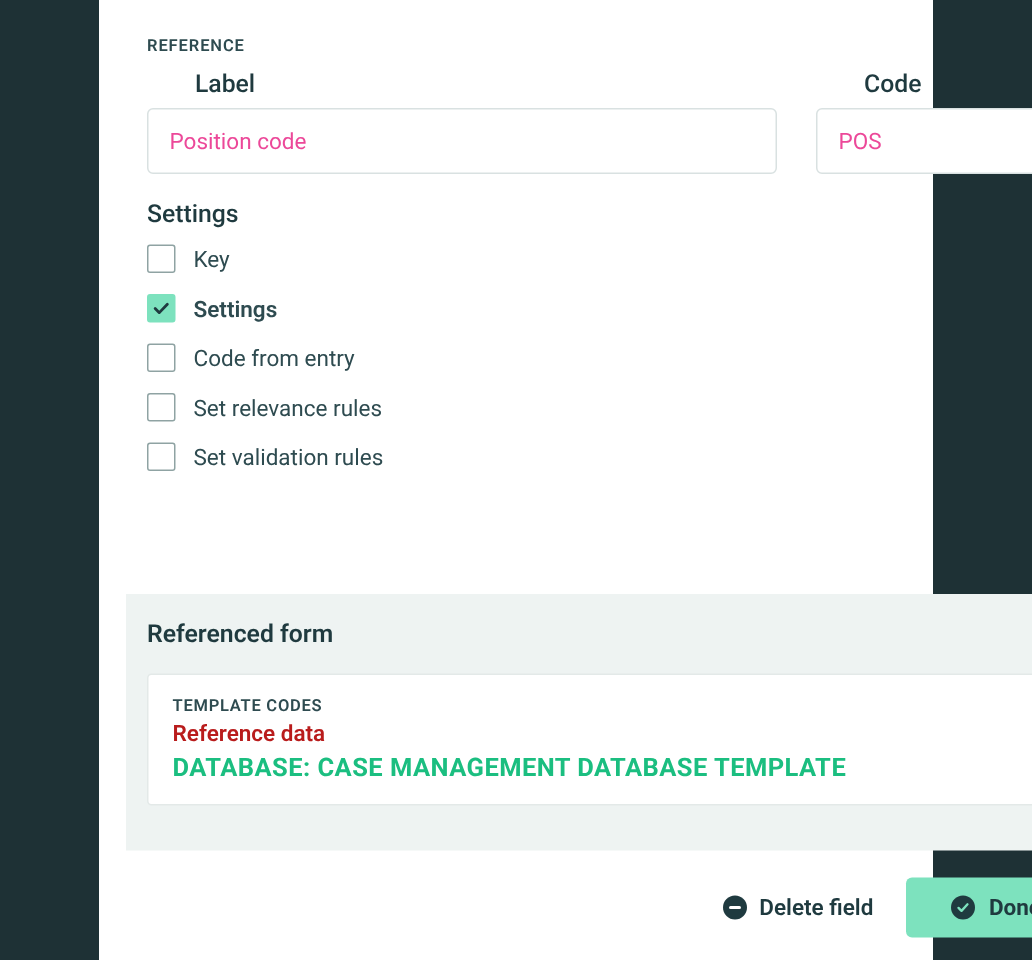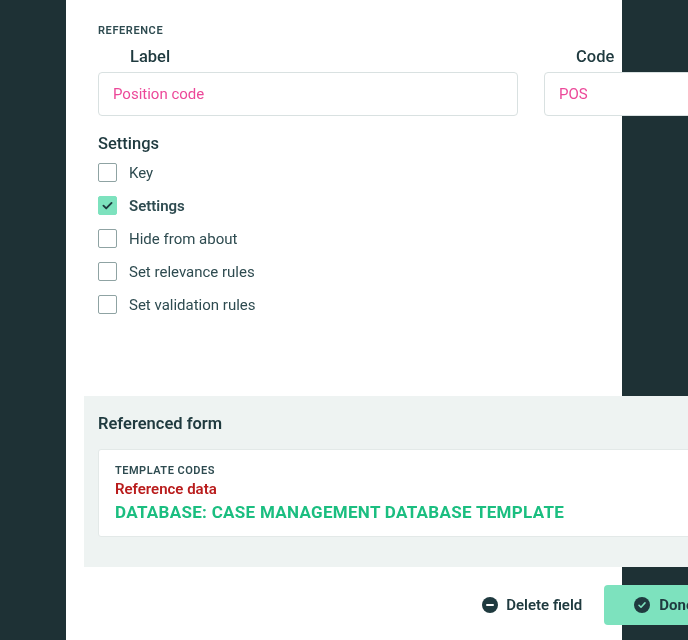--- a/index.html
+++ b/index.html
@@ -230,21 +230,21 @@
                     <path d="M3 8.2 6.4 11.6 13 4.8" stroke="#1f3a3f" stroke-width="2.3" fill="none" stroke-linecap="round" stroke-linejoin="round"></path>
                   </svg>
               </span>
               <span class="check-label">Settings</span>
             </label>
 
             <label class="check-item">
               <span class="checkbox">
                 
               </span>
-              <span class="check-label">Hide from about</span>
+              <span class="check-label">Code from entry</span>
             </label>
 
             <label class="check-item">
               <span class="checkbox">
                 
               </span>
               <span class="check-label">Set relevance rules</span>
             </label>
 
             <label class="check-item">

